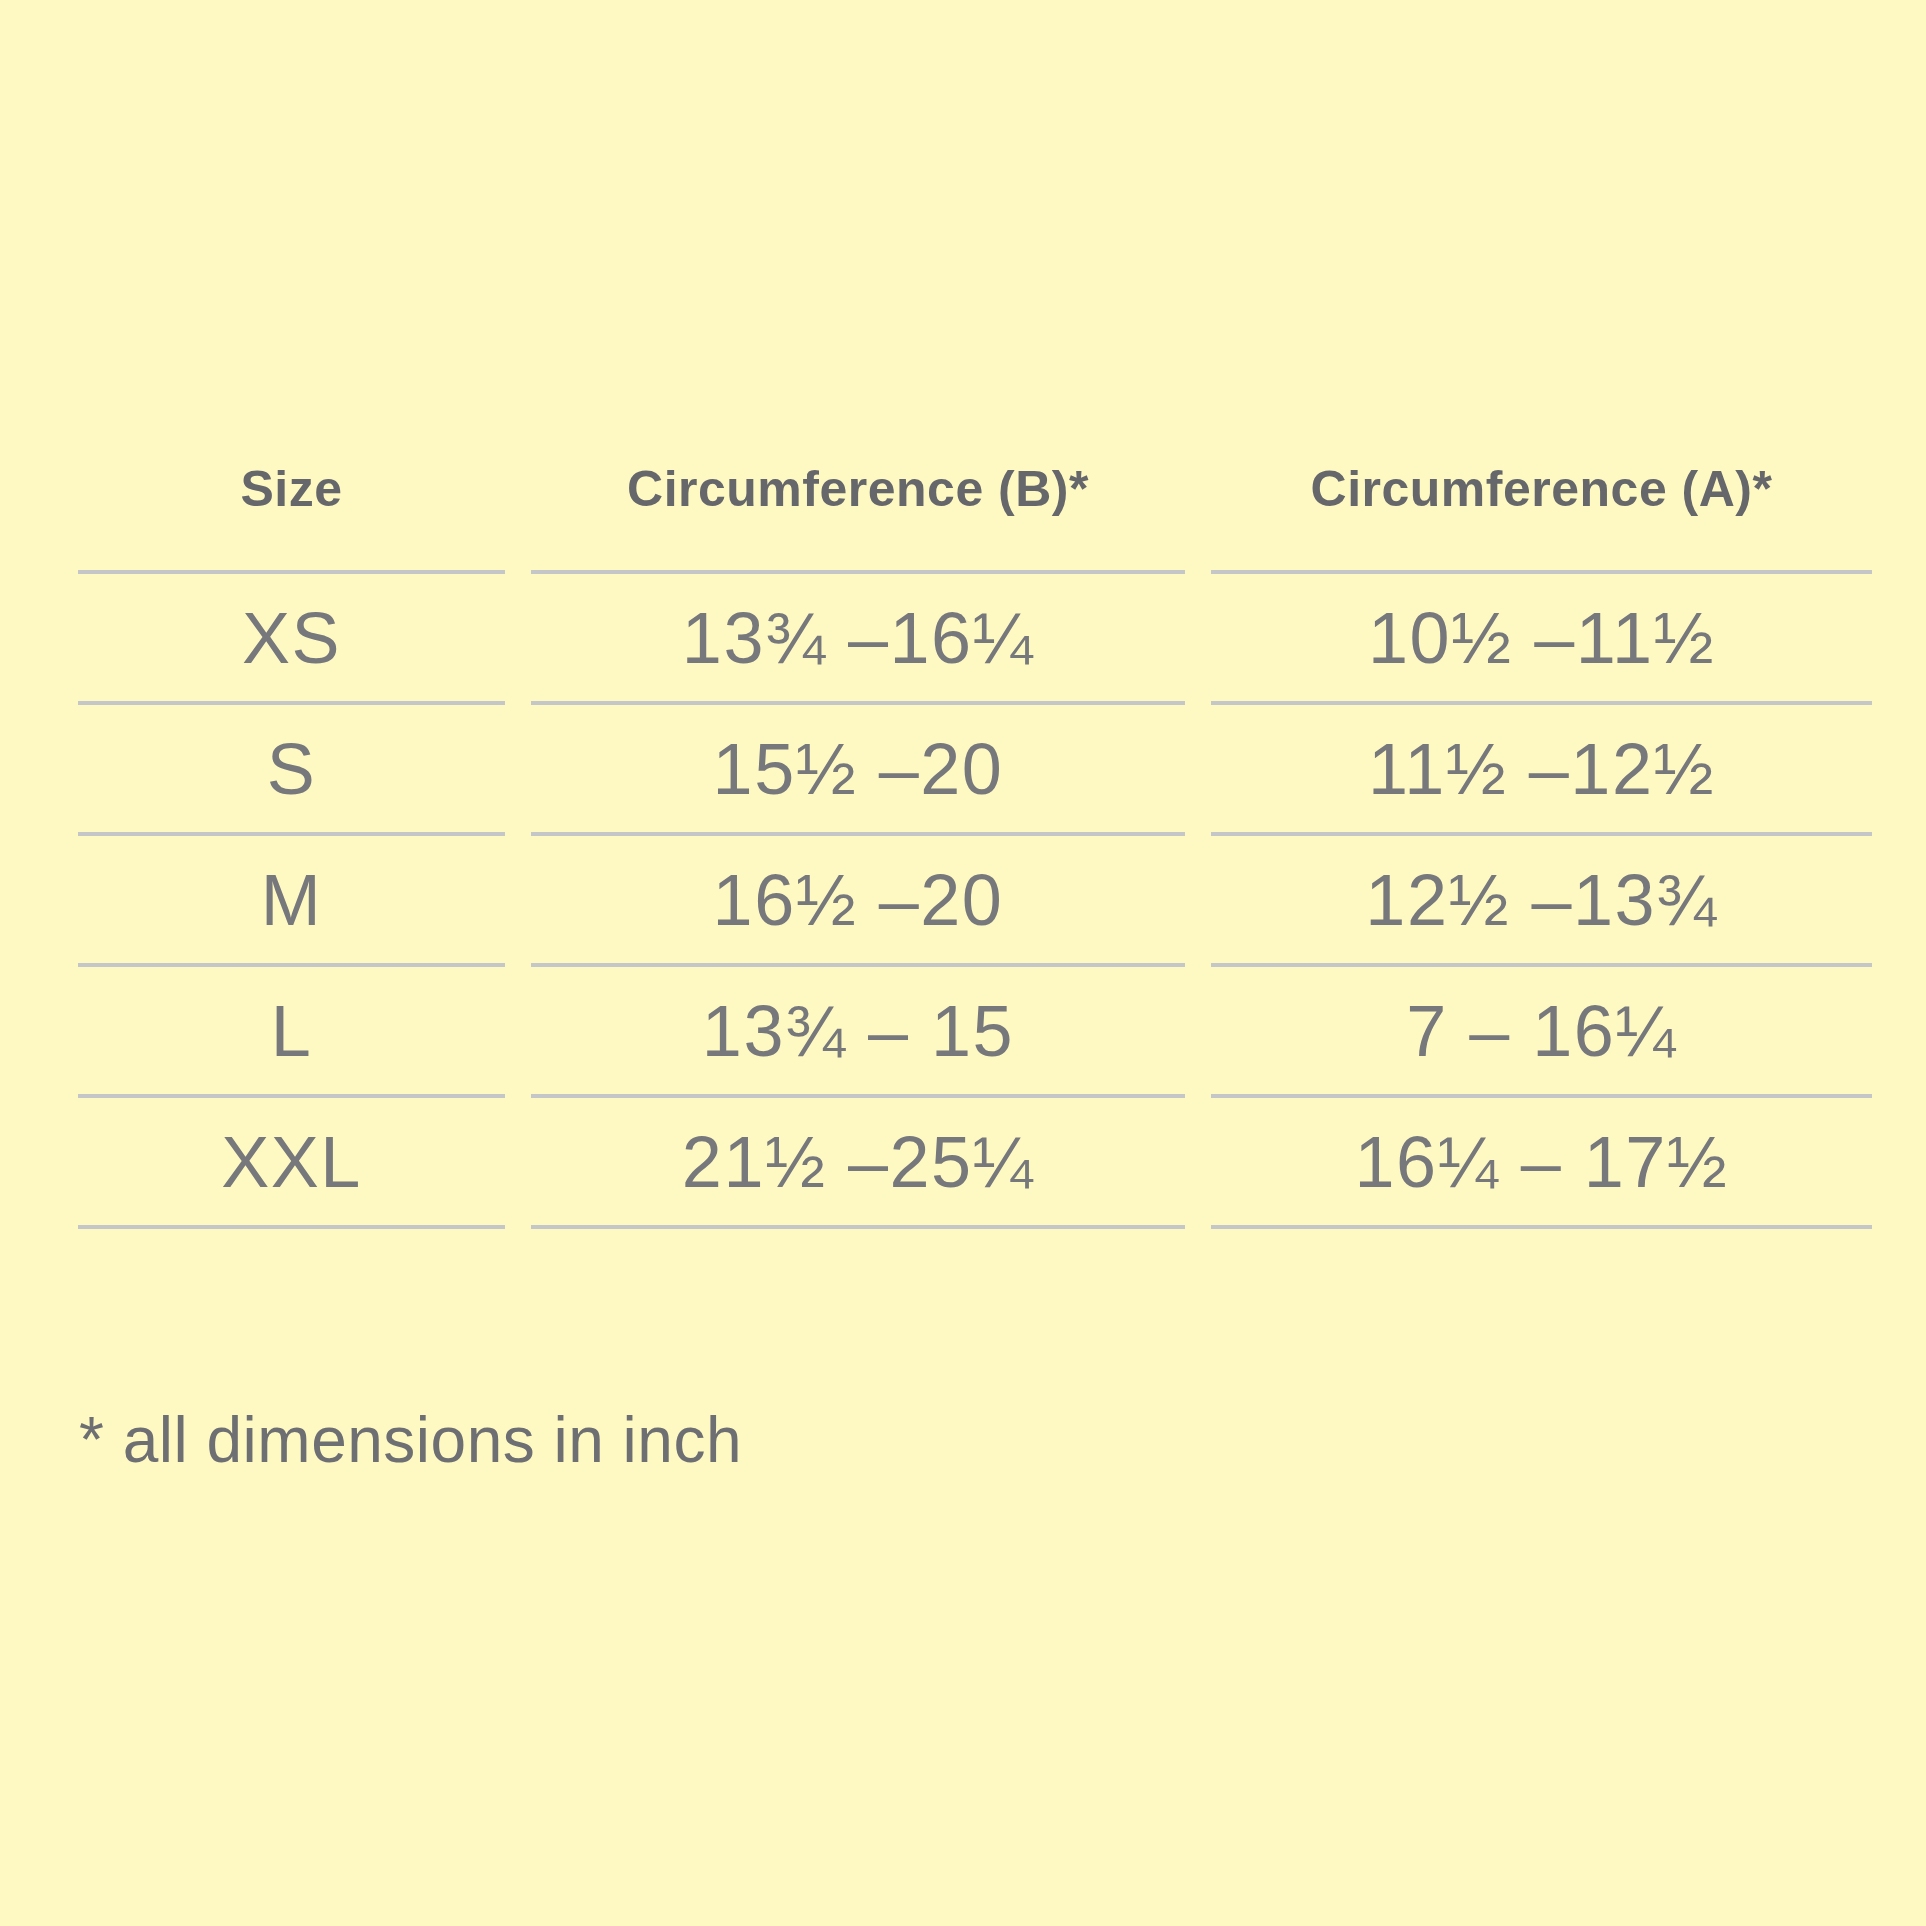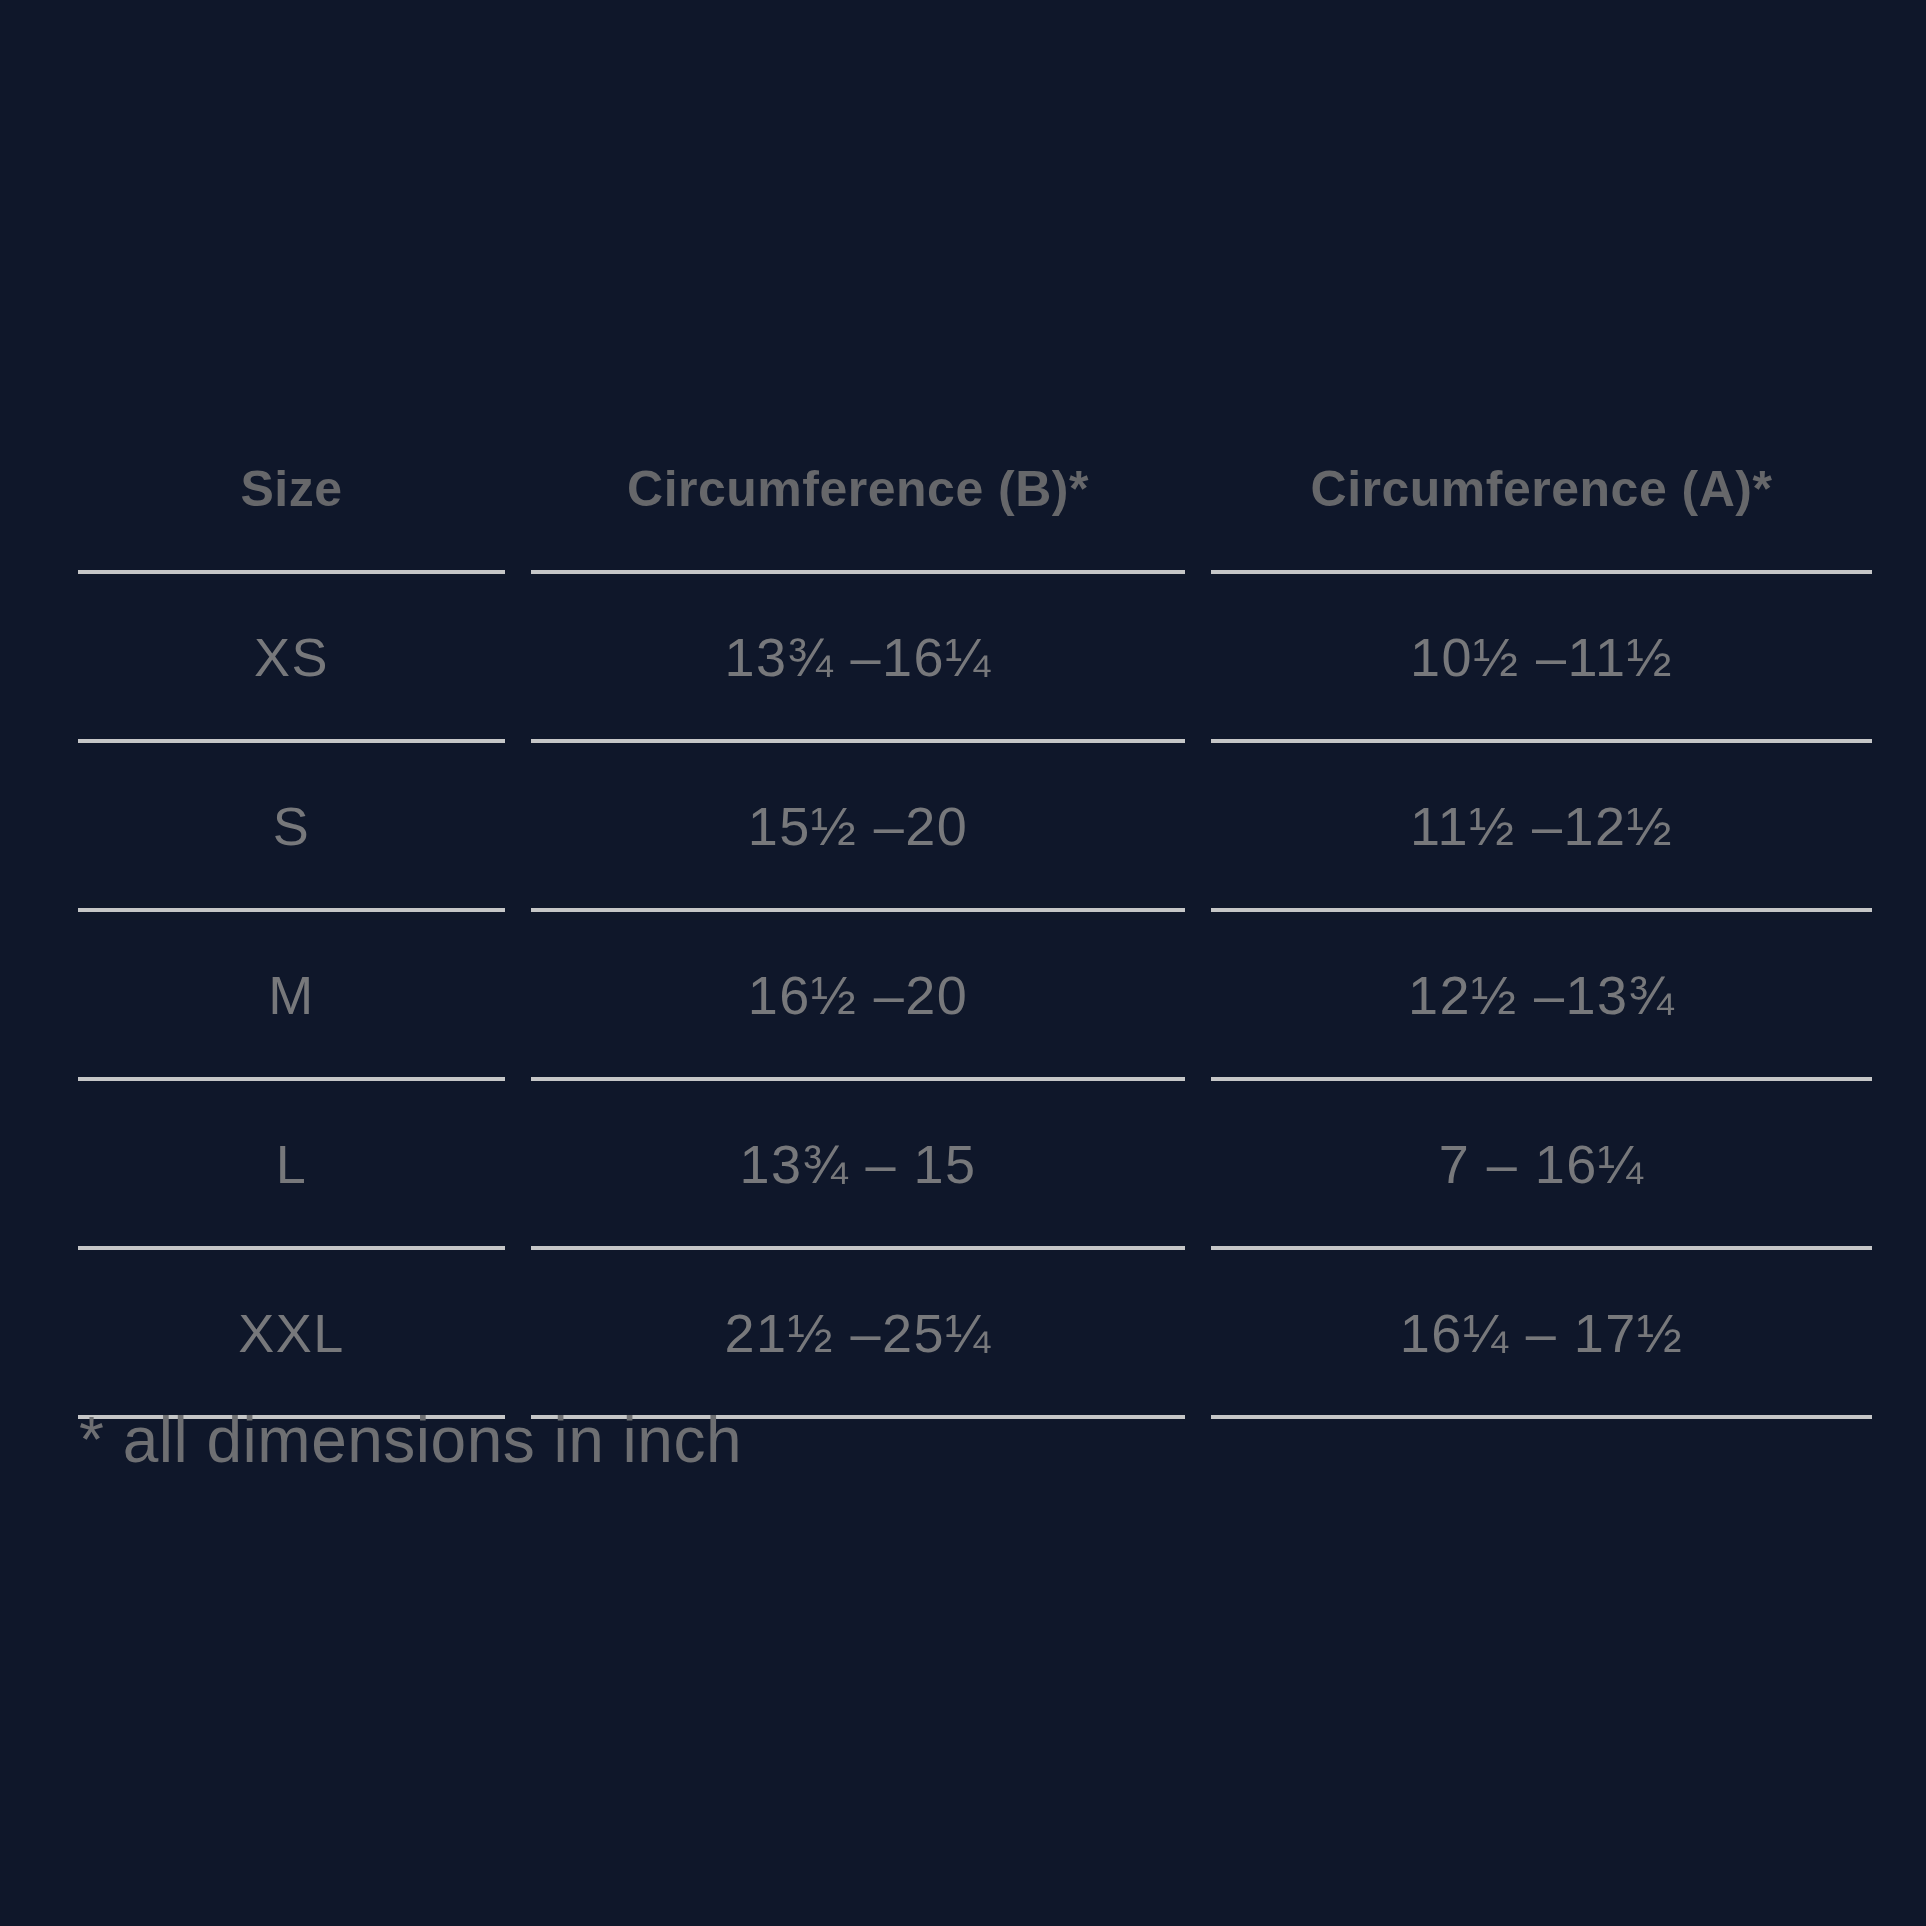--- a/index.html
+++ b/index.html
@@ -7,21 +7,21 @@
     width: 1927px;
     height: 1927px;
     background: #ffffff;
     font-family: "Liberation Sans", sans-serif;
     overflow: hidden;
   }
   .page {
     position: relative;
     width: 1927px;
     height: 1927px;
-    background: #0f172a;
+    background: #fef9c3;
   }
   .size-table {
     position: absolute;
     left: 78px;
     top: 408px;
     display: grid;
     grid-template-columns: 427px 654px 661px;
     column-gap: 26px;
   }
   .cell {
@@ -31,22 +31,22 @@
     border-bottom: 4px solid #c5c6c7;
   }
   .th {
     height: 166px;
     font-size: 50px;
     font-weight: 700;
     color: #66676a;
     letter-spacing: 0.5px;
   }
   .td {
-    height: 169px;
-    font-size: 54px;
+    height: 131px;
+    font-size: 72px;
     font-weight: 400;
     color: #77787b;
     letter-spacing: 1.5px;
   }
   .footnote {
     position: absolute;
     left: 79px;
     top: 1413px;
     font-size: 64px;
     line-height: 55px;

